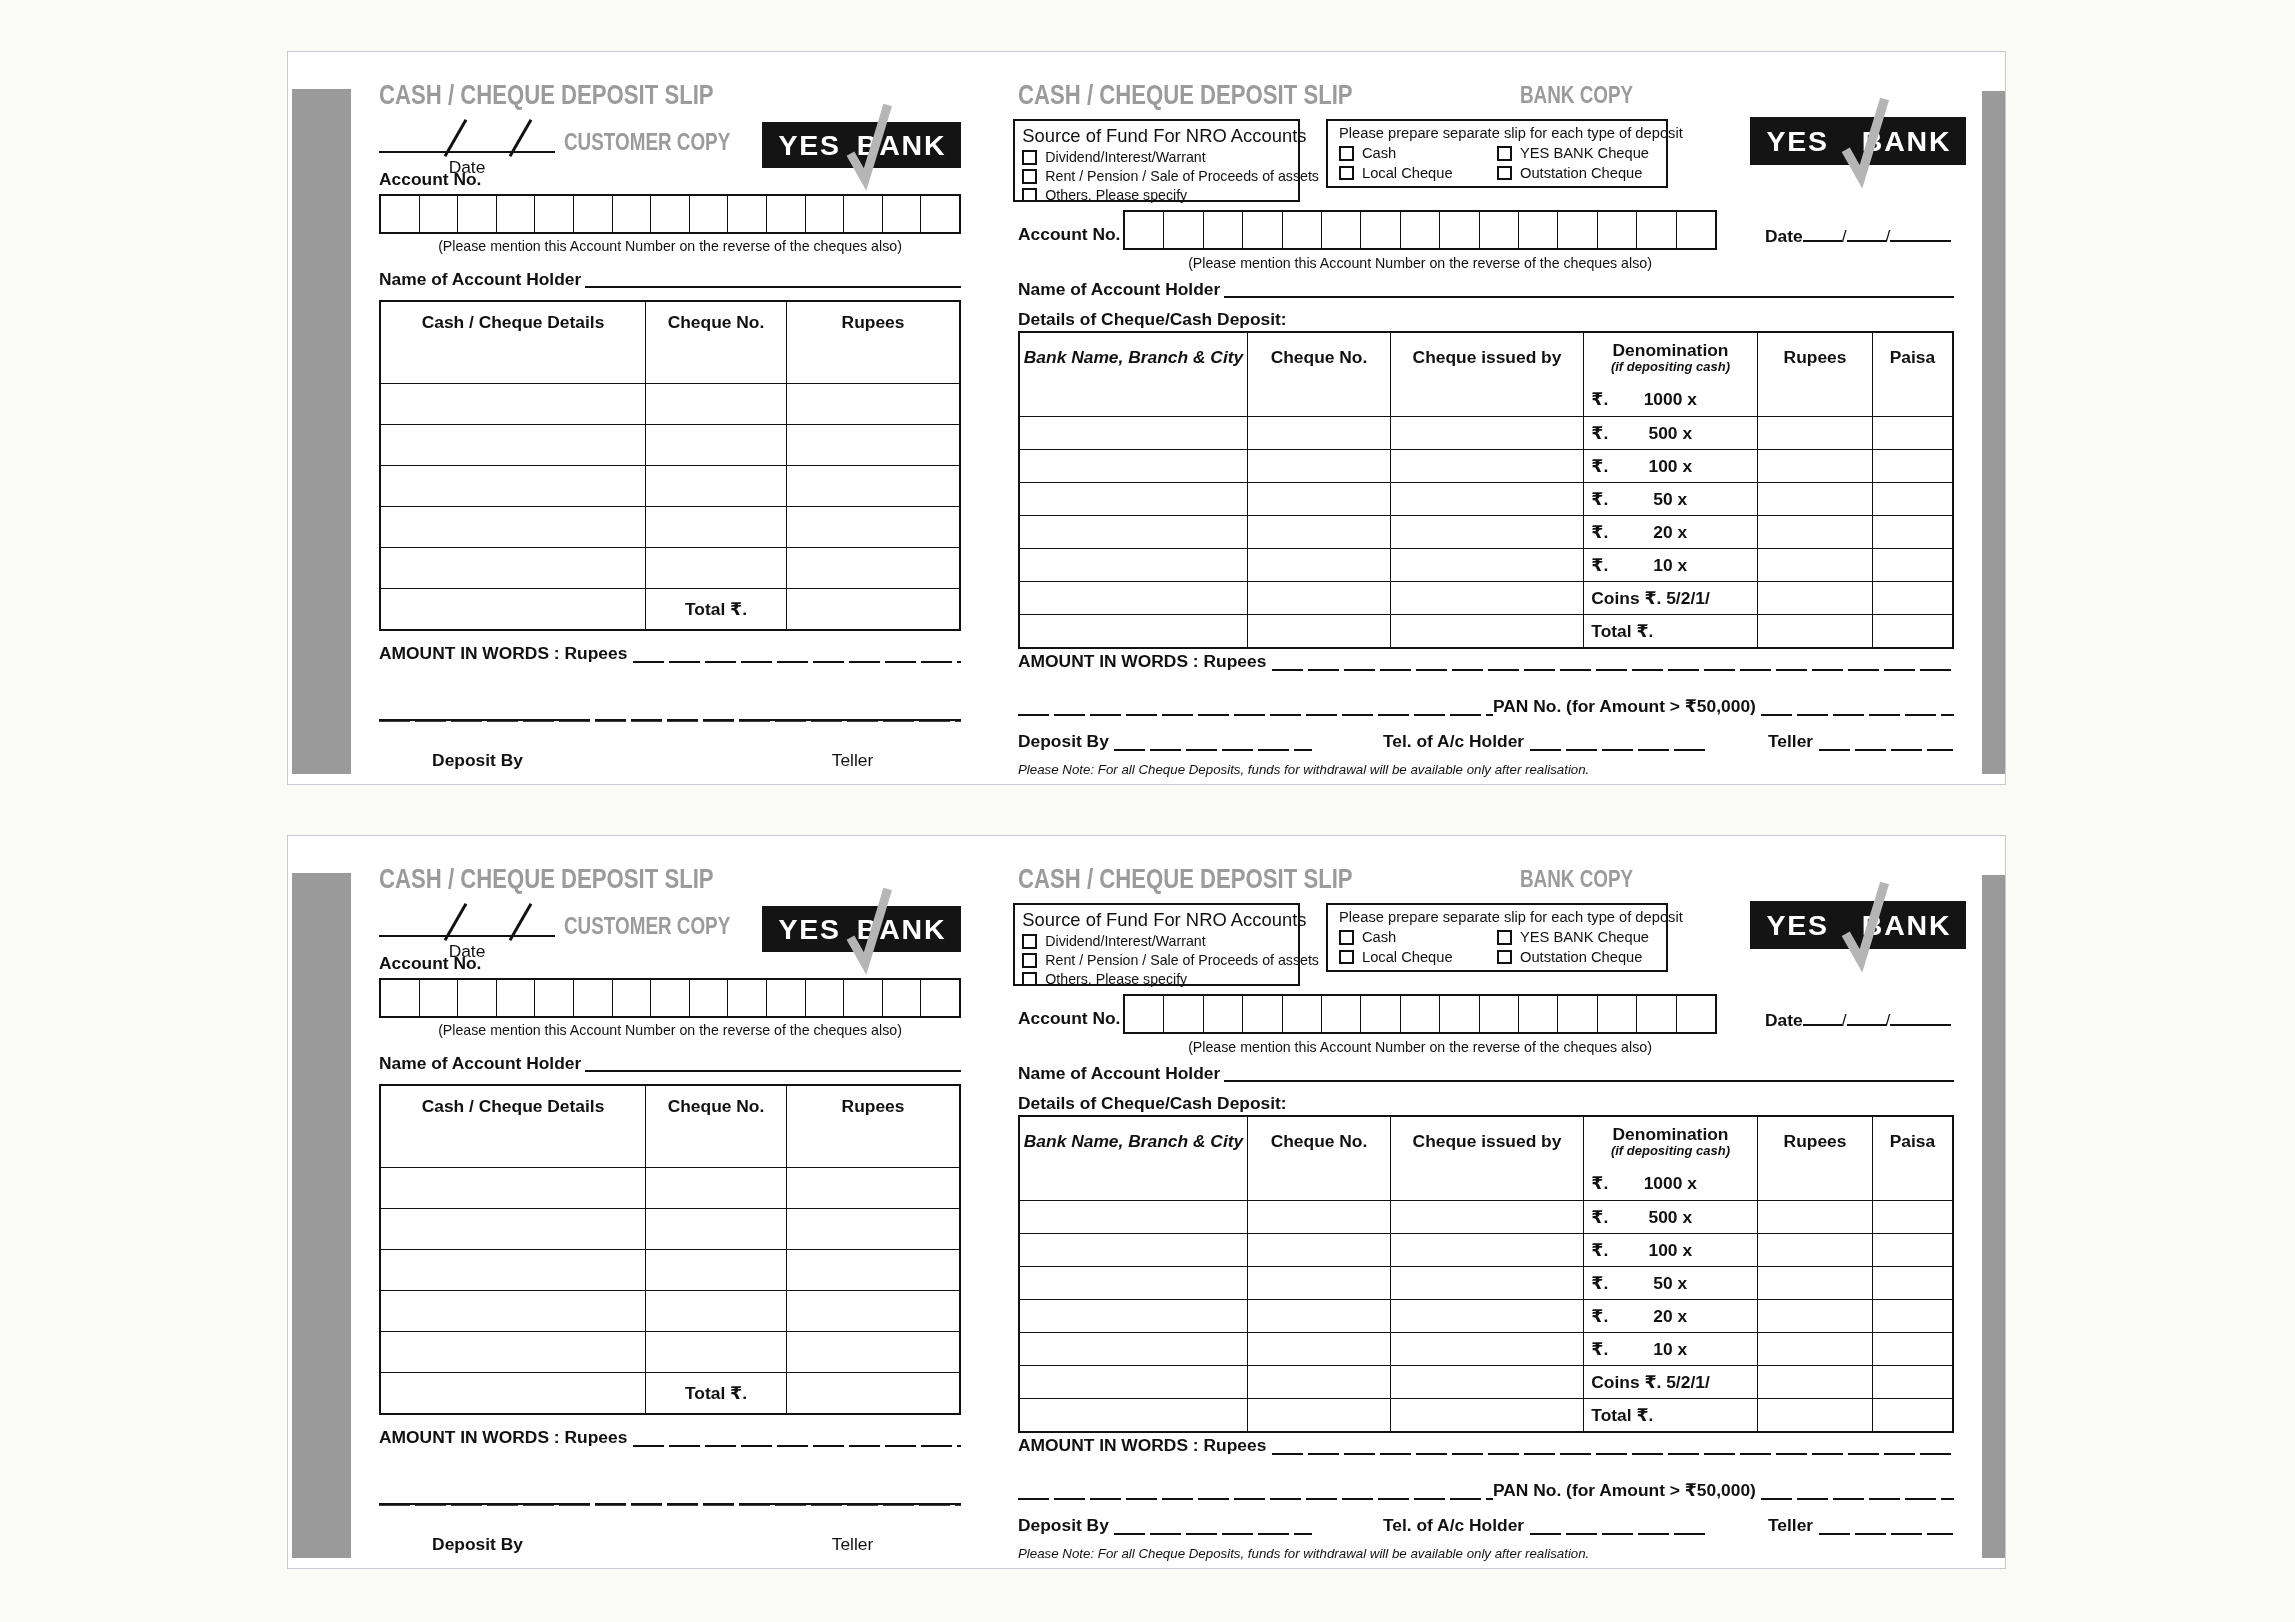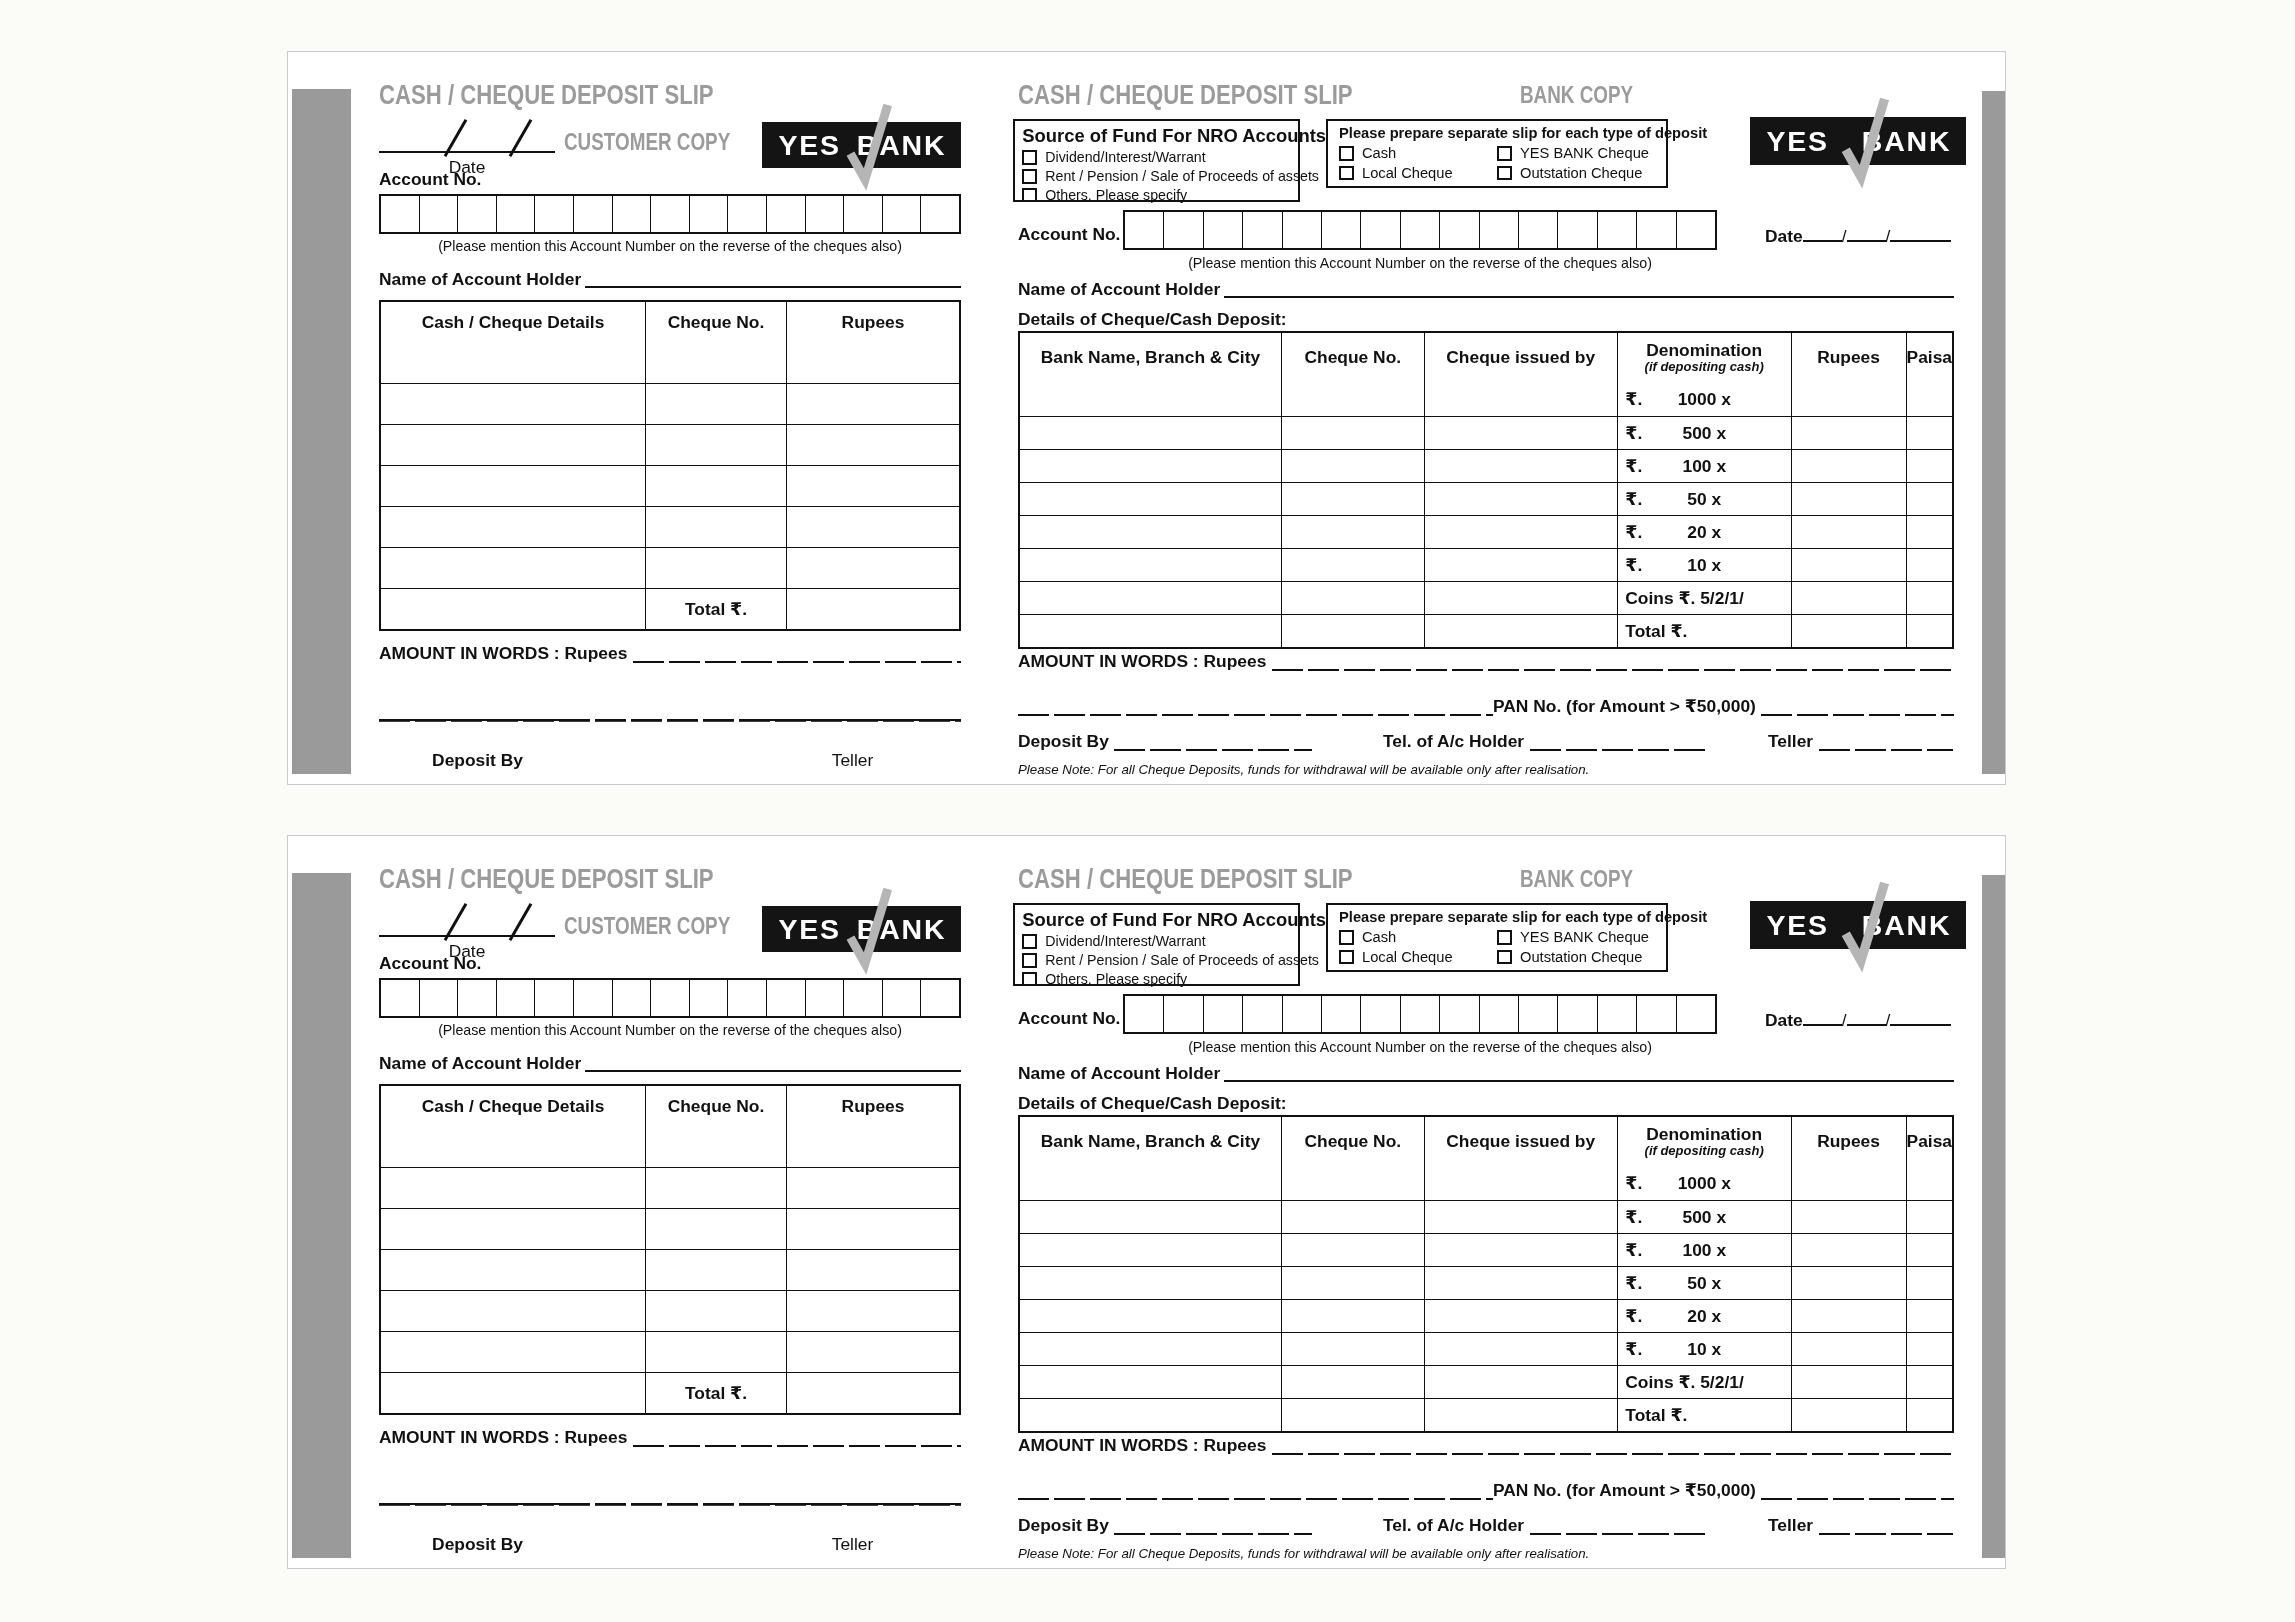--- a/index.html
+++ b/index.html
@@ -50,34 +50,34 @@
   .lrow .c3 { flex:1; }
   .lhead { height:40px; }
   .lhead div { display:flex; align-items:center; justify-content:center; font-weight:bold; font-size:17.4px; }
   .lbody .lrow { height:41px; }
   .ltotal { height:41px; }
   .ltotal .c2 { display:flex; align-items:center; justify-content:center;
                 font-weight:bold; font-size:17.4px; }
 
   
   .optbox { border:2.8px solid #111; background:#fff; padding:3.7px 7.3px 5.5px 7.3px; }
-  .optbox .bt { font-weight:bold; white-space:nowrap; }
+  .optbox .bt { font-weight:normal; white-space:nowrap; }
   .optrow { display:flex; align-items:center; gap:8.3px; margin-top:2.8px; white-space:nowrap; }
   .cb { width:14.7px; height:14.7px; border:2.3px solid #111; flex:none; background:#fff; }
   .specline { display:inline-block; width:92px; border-bottom:2.8px solid #111; height:13px; margin-left:5.5px; }
   .typegrid { display:grid; grid-template-columns:158px 1fr; row-gap:3.7px; margin-top:4.6px; }
   .typegrid .optrow { margin-top:0;text-align:center; }
 
   
   .rtable { border:2.8px solid #111; }
   .rrow { display:flex; border-top:1.8px solid #111; }
   .rrow:first-child { border-top:none; }
   .rrow > div { border-right:1.8px solid #111; }
   .rrow > div:last-child { border-right:none; }
-  .rc1 { width:262px; } .rc2 { width:143px; } .rc3 { width:193px; }
+  .rc1 { width:228px;font-style:italic; } .rc2 { width:143px; } .rc3 { width:193px; }
   .rc4 { width:174px; } .rc5 { width:115px; } .rc6 { flex:1; }
   .rhead { height:50px; }
   .rhead > div { display:flex; flex-direction:column; align-items:center; justify-content:center;
                  font-weight:bold; font-size:17.4px; line-height:1.1; }
   .rhead .sub { font-weight:bold; font-style:italic; font-size:13px; }
   .rbody .rrow { height:33px; }
   .den { display:flex; align-items:center; padding-left:7.3px; font-weight:bold; font-size:17.4px; }
   .den .rs { width:33px; }
   .den .dv { width:92px; text-align:center; }
   .den.plain { padding-left:7.3px; }

